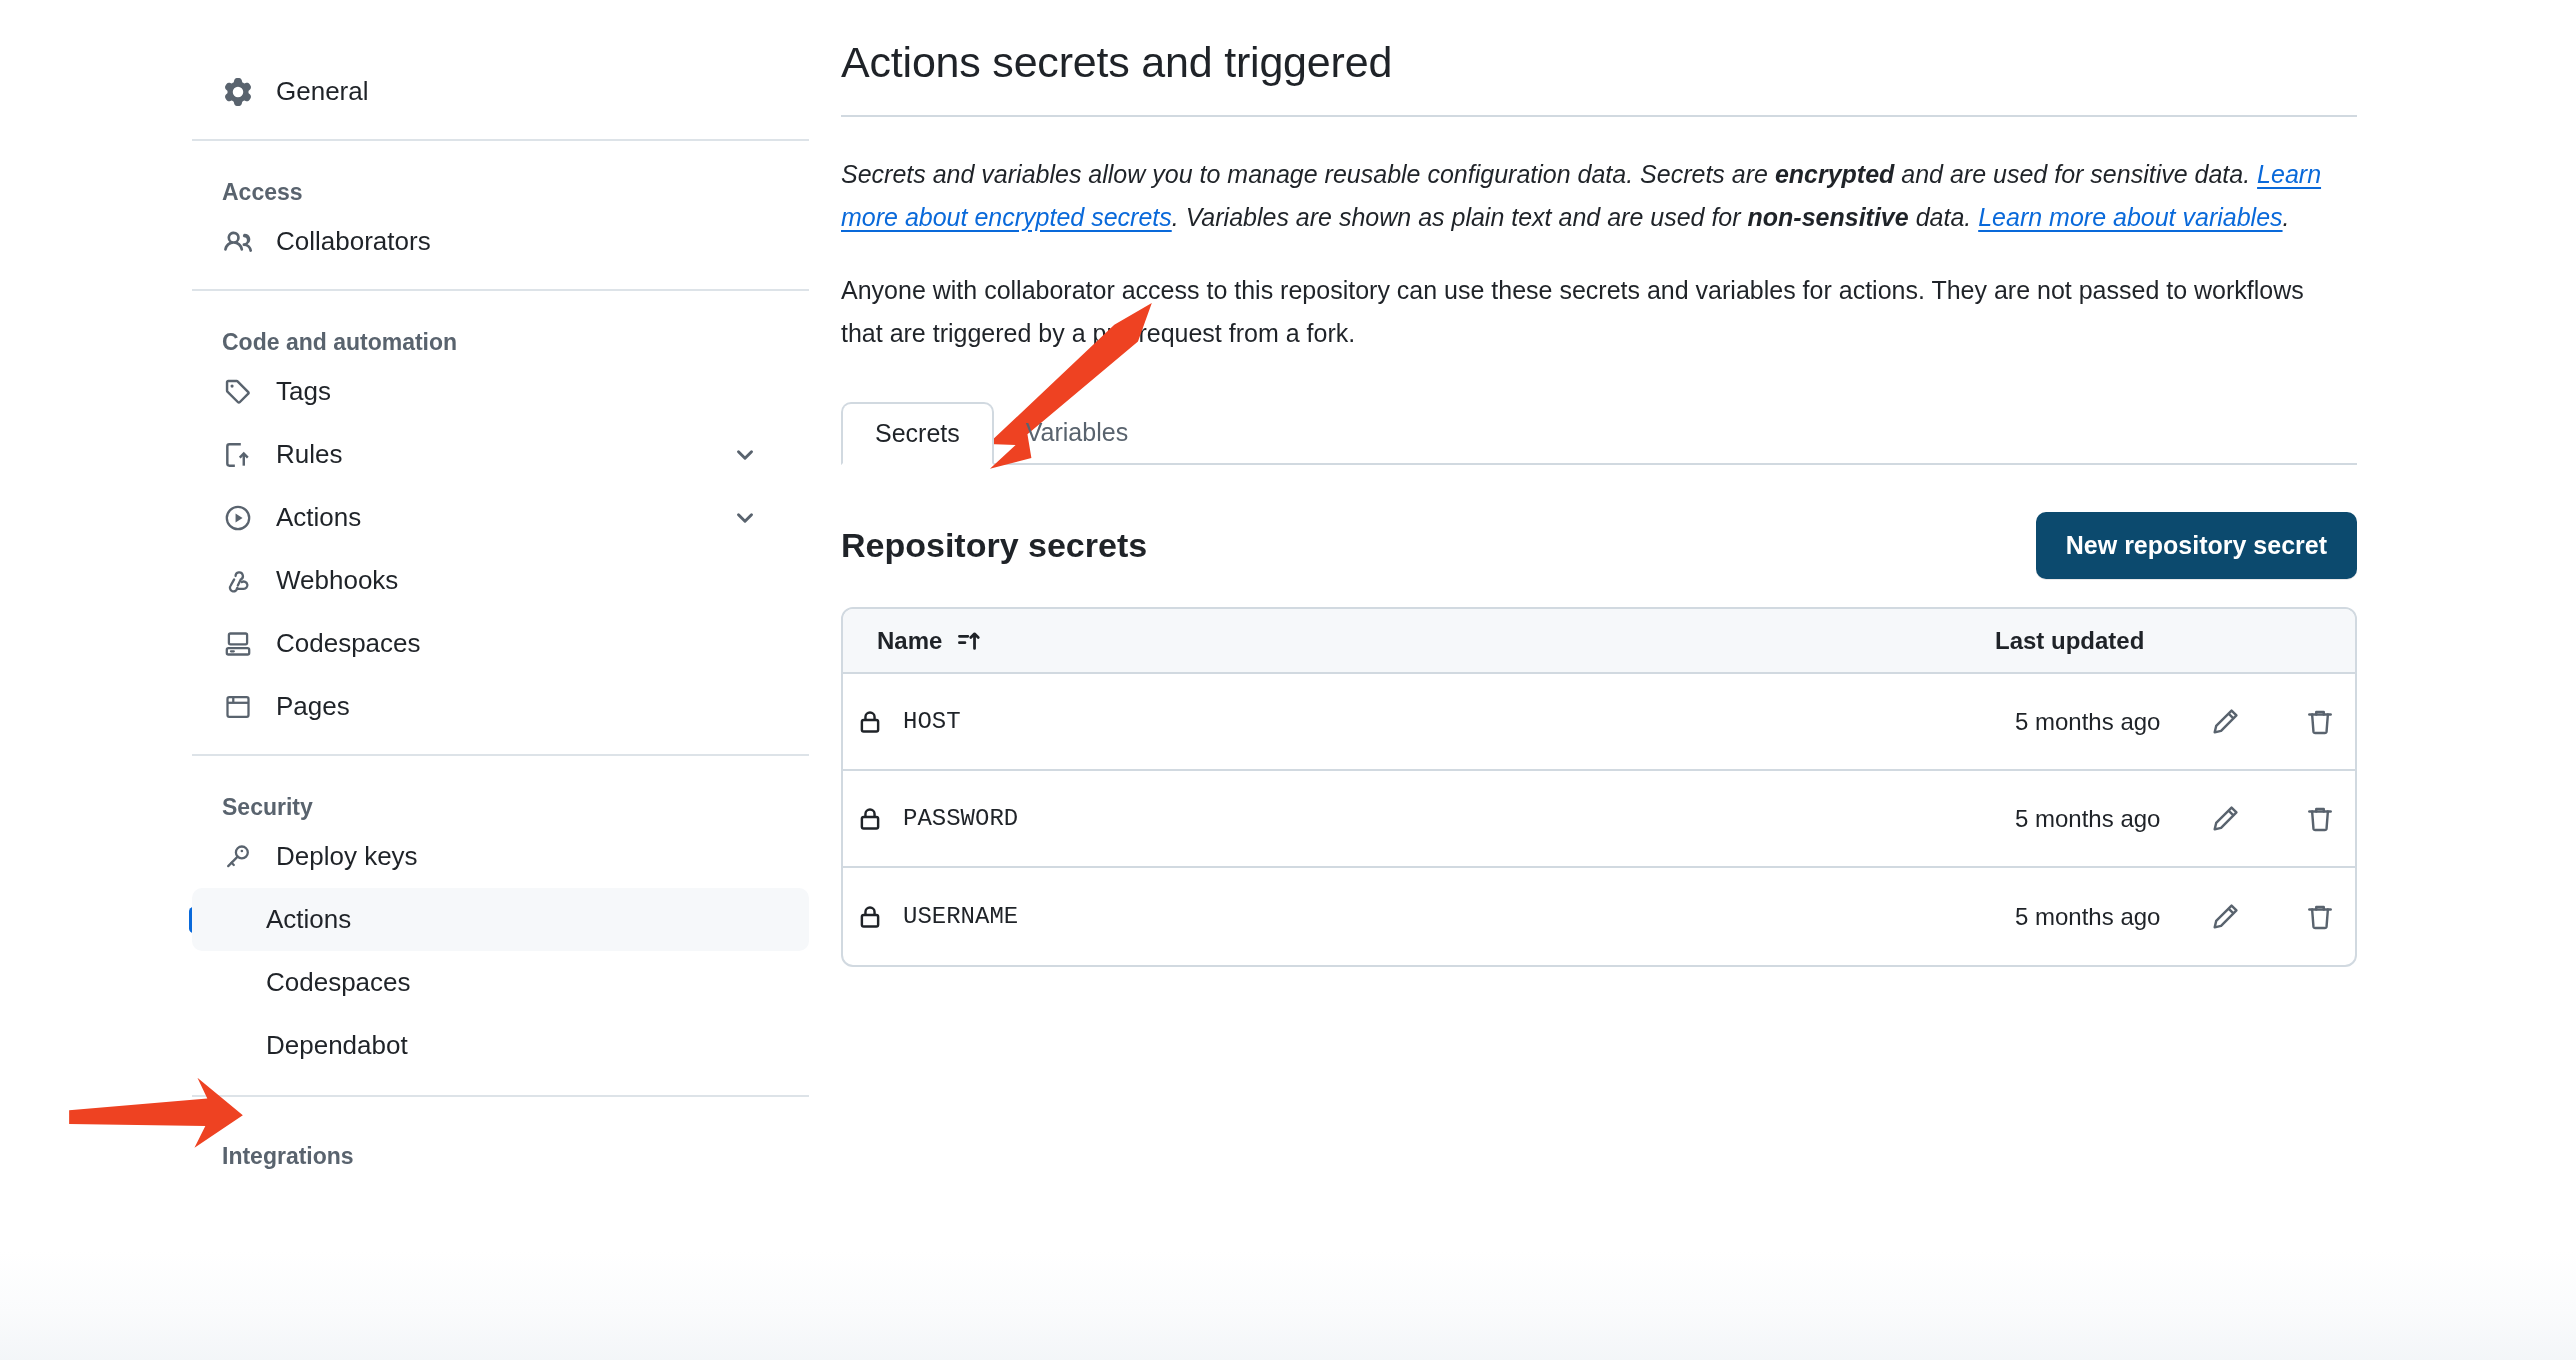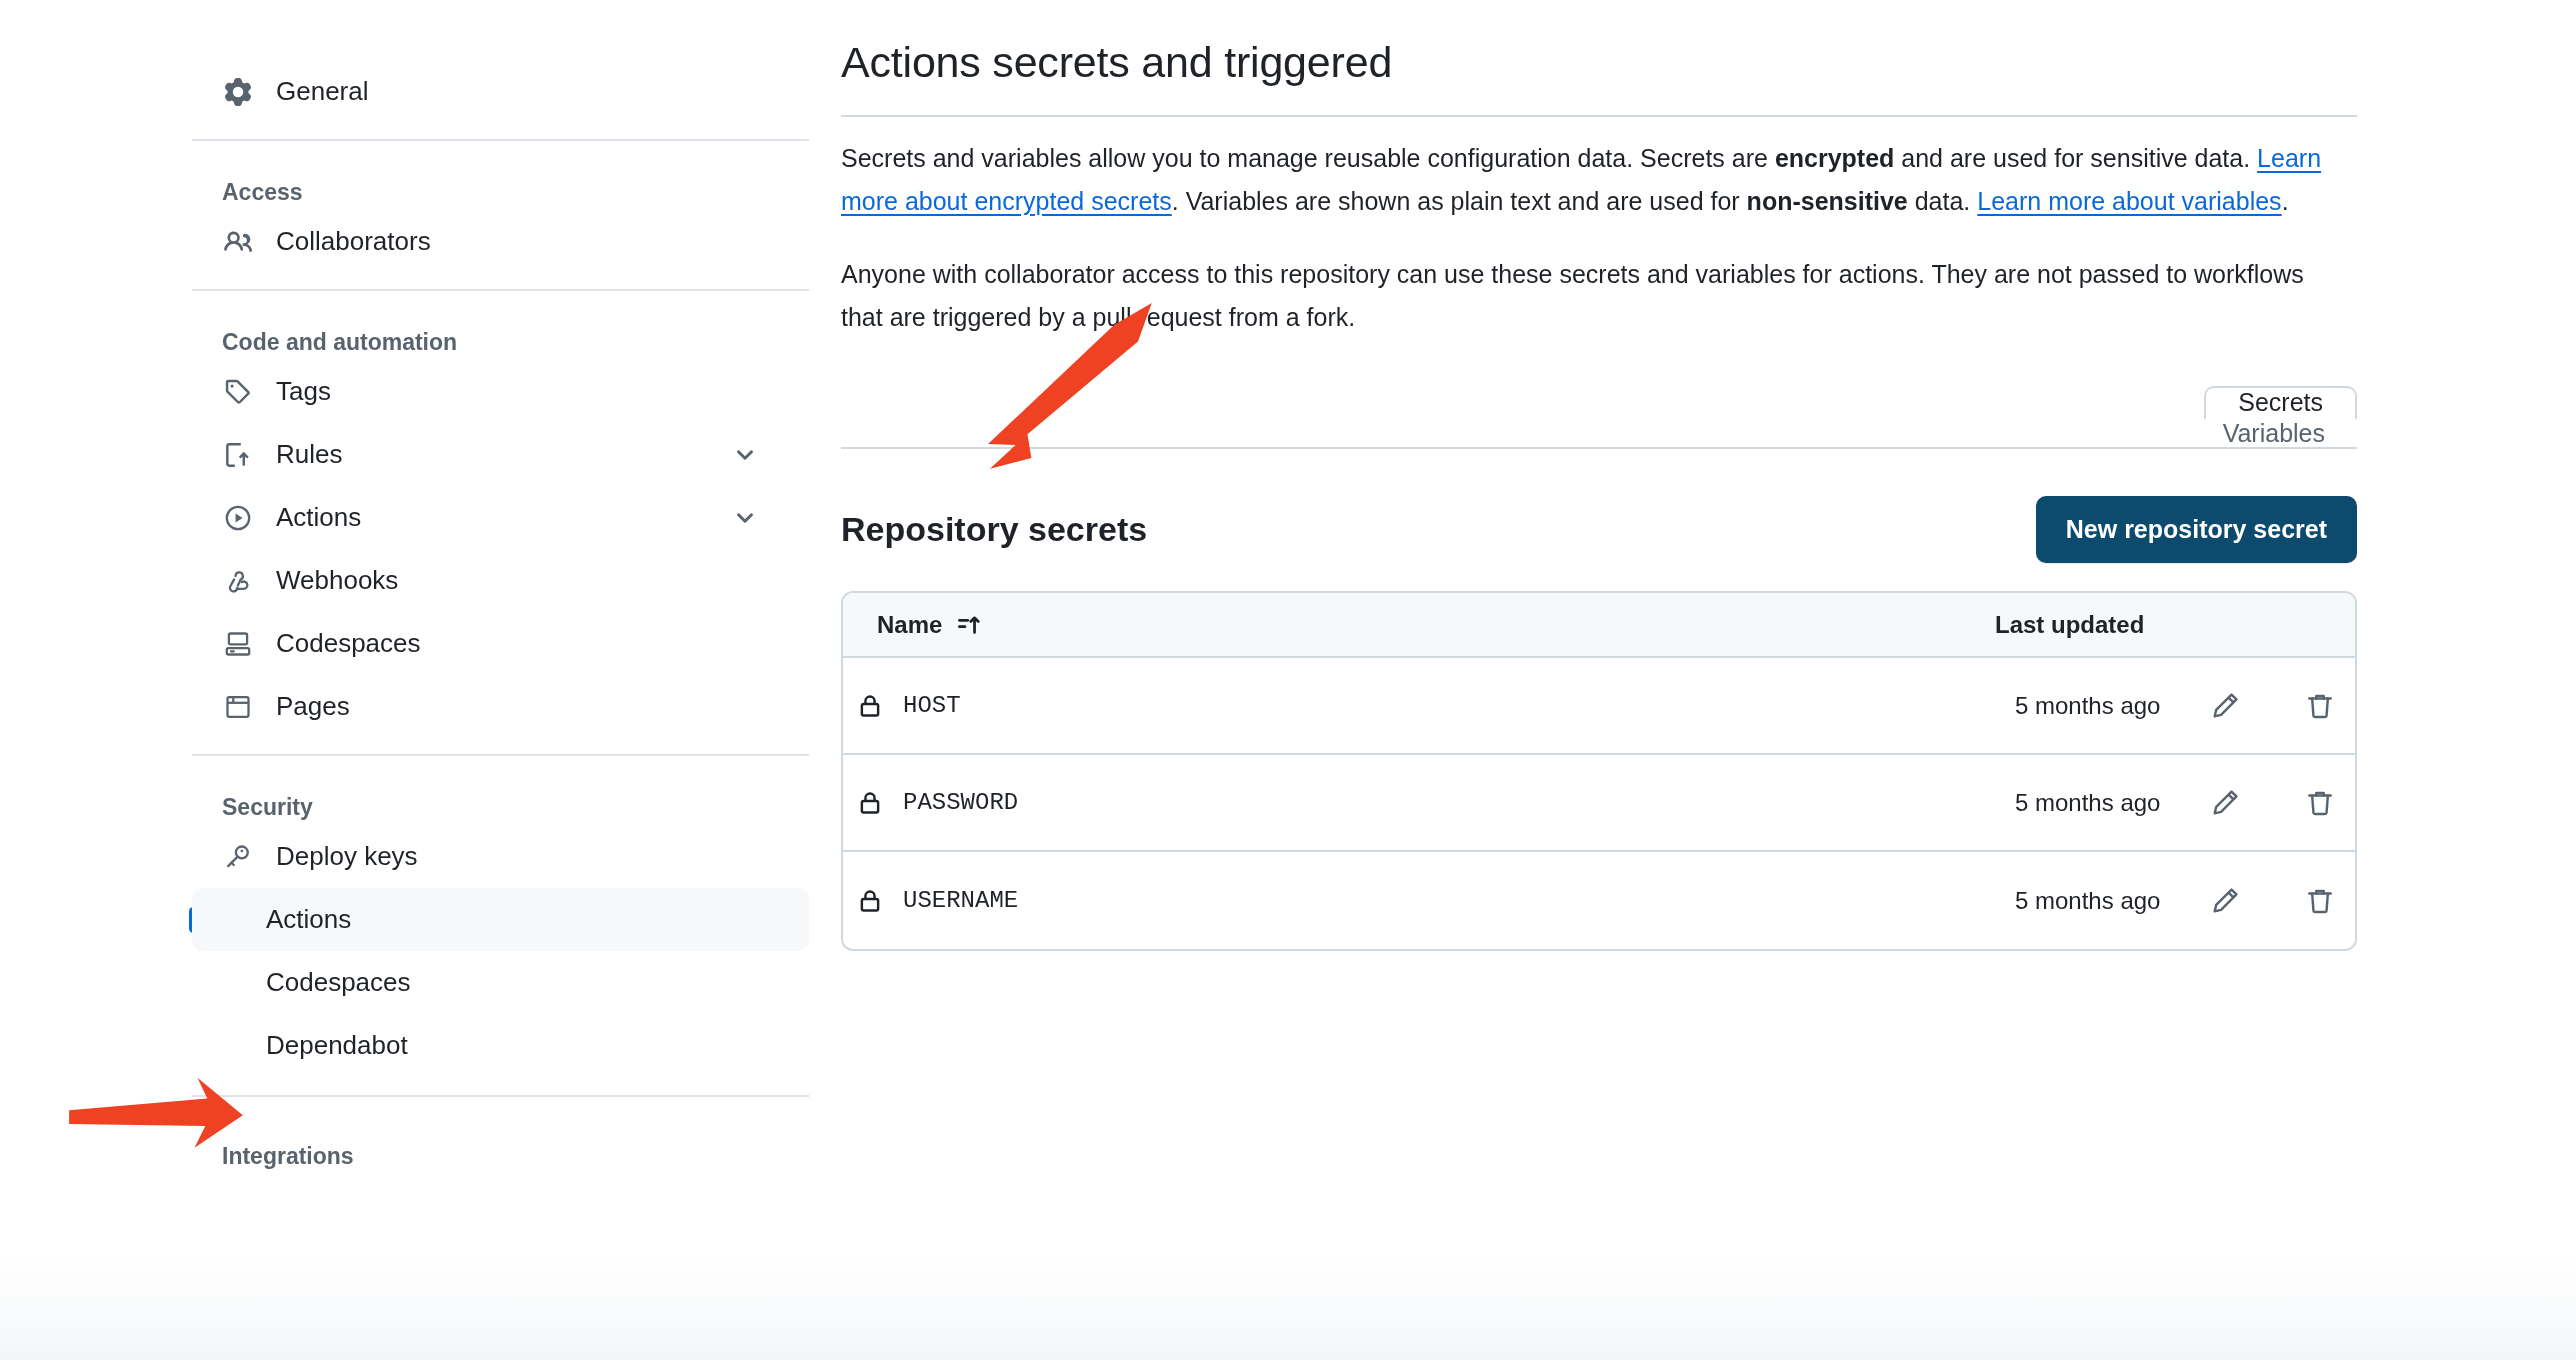--- a/index.html
+++ b/index.html
@@ -117,38 +117,36 @@
     height: 2px;
     background: #d1d9e0;
     width: 1516px;
   }
   .para {
     font-size: 25px;
     line-height: 43px;
     color: #1f2328;
     width: 1510px;
   }
-  #para1 { margin-top: 20px; }
+  #para1 { margin-top: 36px; font-style: italic; }
   #para2 { margin-top: 30px; }
   .para a {
     color: #0969da;
     text-decoration: underline;
     text-underline-offset: 4px;
   }
   .para b { font-weight: bold; }
 
   
   #tabnav {
     position: relative;
     margin-top: 47px;
     width: 1516px;
     height: 63px;
     display: flex;
-    align-items: flex-end;
-    flex-direction: column;
   }
   #tabnav::after {
     content: "";
     position: absolute;
     left: 0; bottom: 0;
     width: 1516px;
     height: 2px;
     background: #d1d9e0;
   }
   .tab {

